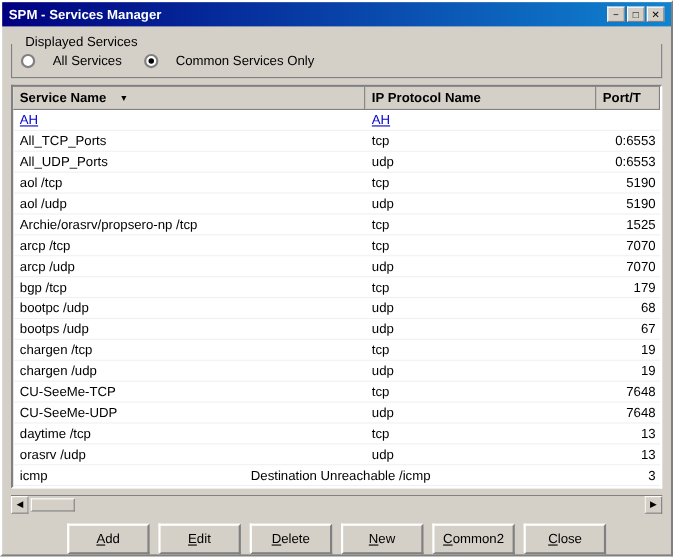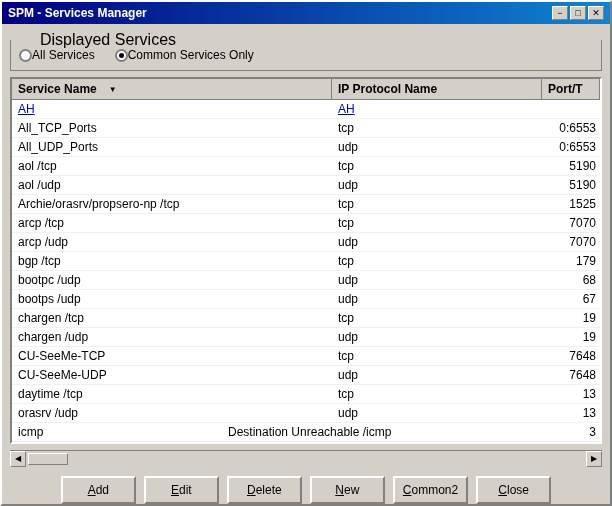--- a/index.html
+++ b/index.html
@@ -68,33 +68,32 @@
       padding: 6px 8px 8px 8px;
       position: relative;
       margin-top: 8px;
     }
     .group-box-legend {
       position: absolute;
       top: -9px;
       left: 8px;
       background: #d4d0c8;
       padding: 0 4px;
-      font-size: 16px;
-      margin-left: 17px;
+      font-size: 12px;
     }
     .radio-group {
       display: flex;
       align-items: center;
       gap: 20px;
       padding-top: 2px;
     }
     .radio-item {
       display: flex;
       align-items: center;
-      gap: 0;
+      gap: 16px;
       cursor: pointer;
     }
     .radio-circle {
       width: 13px;
       height: 13px;
       border-radius: 50%;
       border: 2px solid #808080;
       background: white;
       display: flex;
       align-items: center;

